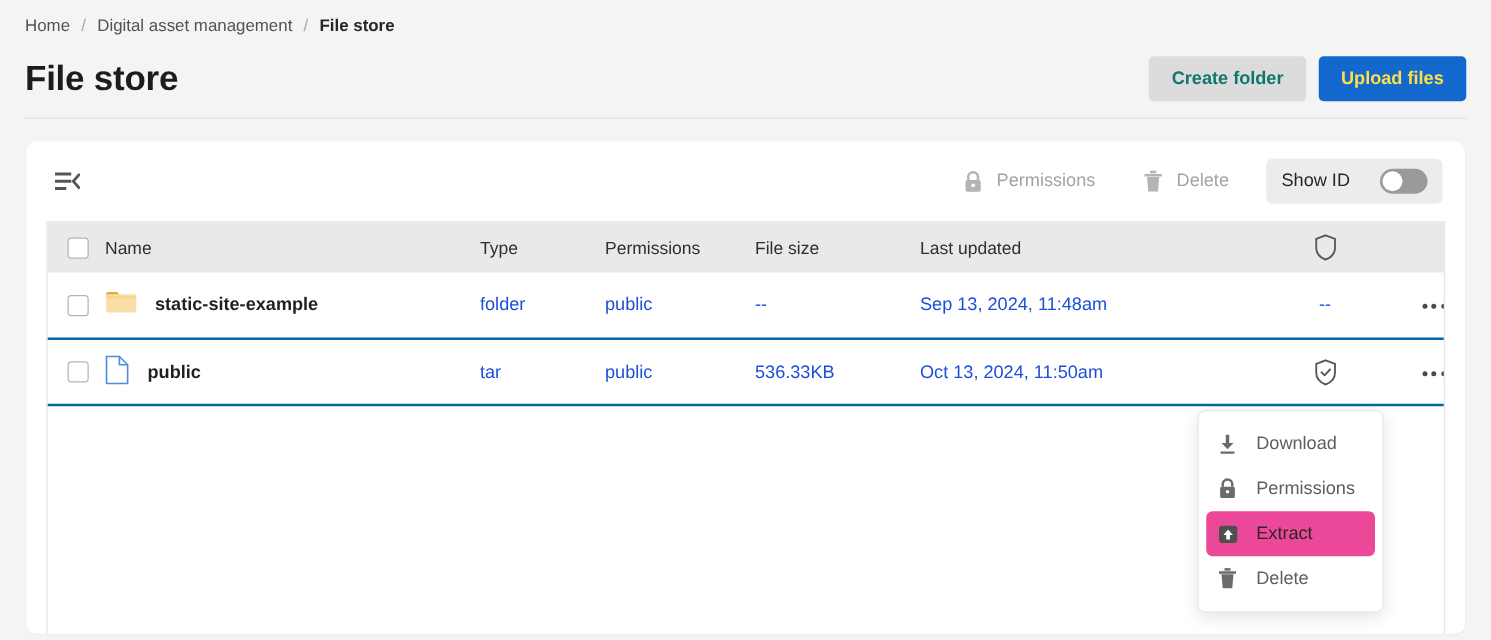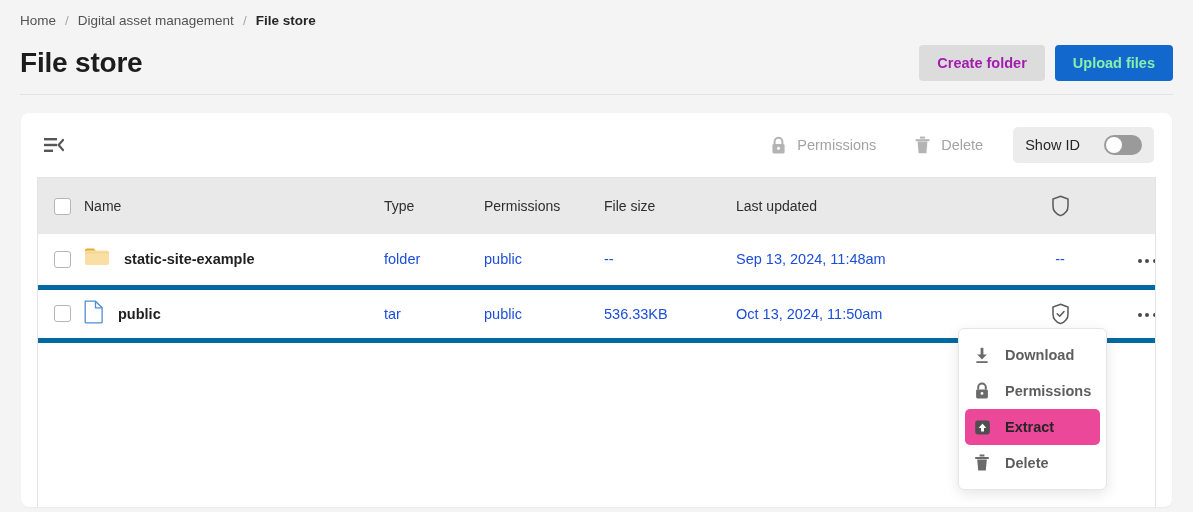--- a/index.html
+++ b/index.html
@@ -30,22 +30,22 @@
     height: 62px;
   }
   .page-title { font-size: 28px; font-weight: 700; color: #1c1c1c; letter-spacing: -0.2px; }
   .header-actions { display: flex; gap: 10px; align-items: center; }
   .btn {
     border: none; border-radius: 4px;
     font-family: inherit; font-size: 14.5px; font-weight: 700;
     padding: 0 18px; height: 36px;
     cursor: pointer; white-space: nowrap;
   }
-  .btn-secondary { background: #dcdcdc; color: #a21caf; }
-  .btn-primary { background: #1368ce; color: #86efac; }
+  .btn-secondary { background: #dcdcdc; color: #0f766e; }
+  .btn-primary { background: #1368ce; color: #fde047; }
 
   .header-rule {
     margin: 0 20px;
     border-bottom: 1px solid #e2e2e2;
   }
 
   
   .card {
     margin: 18px 21px 0 21px;
     background: #ffffff;
@@ -108,27 +108,27 @@
   .table-wrap {
     margin: 0 16px;
     border-left: 1px solid #e4e4e4;
     border-right: 1px solid #e4e4e4;
     border-top: 1px solid #e4e4e4;
     height: 330px;
     overflow: hidden;
     background: #ffffff;
   }
   table { width: 100%; border-collapse: collapse; table-layout: fixed; }
-  thead tr { background: #e9e9e9; height: 56px; }
+  thead tr { background: #e9e9e9; height: 40px; }
   thead th {
     text-align: left;
     font-size: 14px; font-weight: 400; color: #2e2e2e;
     padding: 0;
   }
-  tbody tr { height: 53px; border-bottom: 5px solid #0369a1; }
+  tbody tr { height: 53px; border-bottom: 2px solid #0369a1; }
   tbody td { font-size: 14.5px; color: #2e2e2e; padding: 0; vertical-align: middle; }
 
   .col-check { width: 46px; padding-left: 16px !important; }
   .col-name  { width: 300px; }
   .col-type  { width: 100px; }
   .col-vis   { width: 120px; }
   .col-size  { width: 132px; }
   .col-upd   { width: 272px; }
   .col-shield{ width: 104px; text-align: center !important; }
   .col-menu  { width: 70px; text-align: center !important; }
@@ -156,21 +156,20 @@
   .menu {
     position: absolute;
     left: 937px; top: 215px;
     width: 149px;
     background: #ffffff;
     border: 1px solid #e6e6e6;
     border-radius: 6px;
     box-shadow: 0 4px 14px rgba(0,0,0,0.10);
     padding: 8px 6px;
     z-index: 20;
-    font-weight: bold;
   }
   .menu-item {
     display: flex; align-items: center; gap: 14px;
     height: 36px;
     padding: 0 8px;
     border-radius: 5px;
     font-size: 14.5px;
     color: #5e5e5e;
     cursor: pointer;
   }

